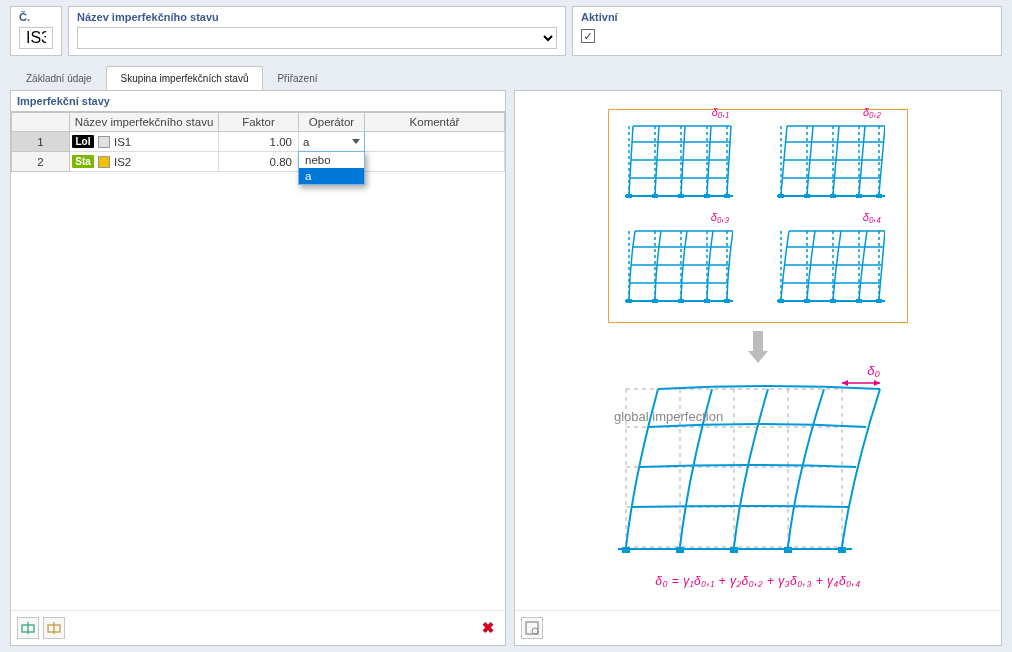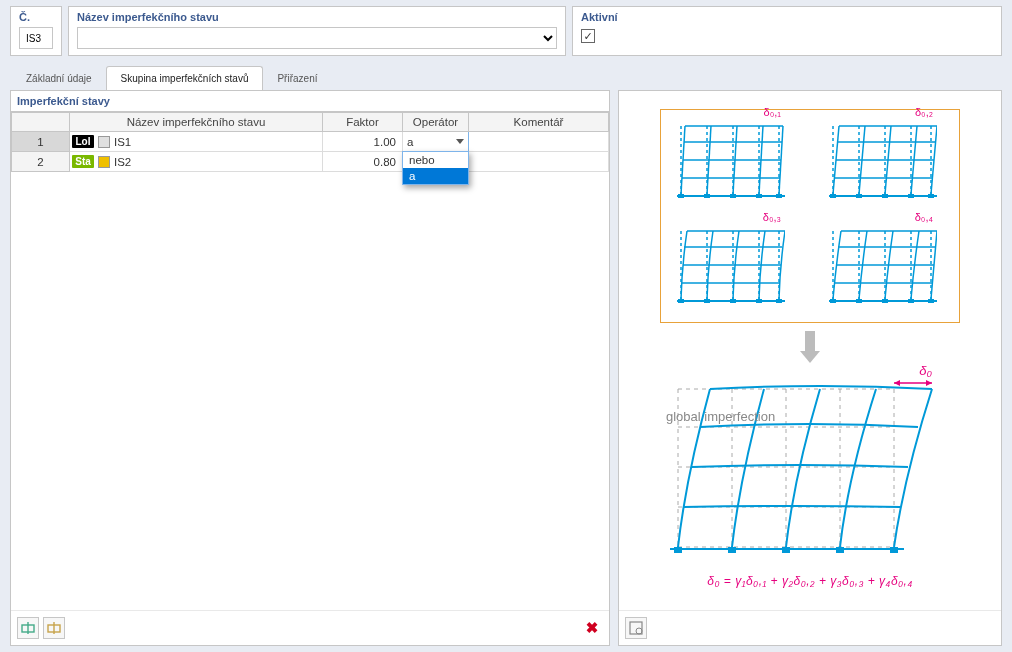--- a/index.html
+++ b/index.html
@@ -31,21 +31,21 @@
       color: #3c5a8f;
       font-weight: 600;
       font-size: 11px;
       margin-bottom: 4px;
     }
     .field-input {
       width: 100%;
       height: 22px;
       border: 1px solid #c6c6c6;
       padding: 2px 6px;
-      font-size: 10px;
+      font-size: 16px;
       font-family: inherit;
       background: #fff;
     }
     .dropdown-ui {
       width: 100%;
       height: 22px;
       border: 1px solid #c6c6c6;
       padding: 2px 6px;
       font-size: 12px;
       font-family: inherit;
@@ -88,21 +88,21 @@
       padding: 0 10px 10px 10px;
       gap: 8px;
       height: 566px;
     }
     .panel {
       background: #fff;
       border: 1px solid #c6c6c6;
       display: flex;
       flex-direction: column;
     }
-    .panel-left { width: 600px; }
+    .panel-left { width: 496px; }
     .panel-right { flex: 1; position: relative; }
     .panel-title {
       color: #3c5a8f;
       font-weight: 600;
       font-size: 11px;
       padding: 4px 6px;
     }
     .table {
       border-collapse: collapse;
       width: 100%;
@@ -213,21 +213,21 @@
       border: 1px solid #e8a23a;
       padding: 10px 14px 6px 14px;
       display: grid;
       grid-template-columns: 1fr 1fr;
       grid-template-rows: 1fr 1fr;
       gap: 14px 34px;
       width: 300px;
       height: 214px;
     }
     .mini-frame { position: relative; width: 110px; height: 82px; }
-    .delta-lbl { position: absolute; top: -14px; right: 4px; color: #e6007e; font-size: 11px; }
+    .delta-lbl { position: absolute; top: -14px; right: 4px; color: #e6007e; font-size: 11px; font-style: italic; }
     .bars line { stroke: #0099d8; stroke-width: 1.5; }
     .bars .base { stroke-width: 2; }
     .bars .dash { stroke: #999; stroke-dasharray: 3 3; stroke-width:1; }
     .arrow-down {
       margin: 8px 0 14px 0;
       display:flex; flex-direction:column; align-items:center;
     }
     .arrow-down .shaft { width: 10px; height: 20px; background:#bcbcbc; }
     .arrow-down .head { width:0;height:0; border-left:10px solid transparent; border-right:10px solid transparent; border-top:12px solid #bcbcbc;}
     .global-block { width: 300px; position: relative; }

